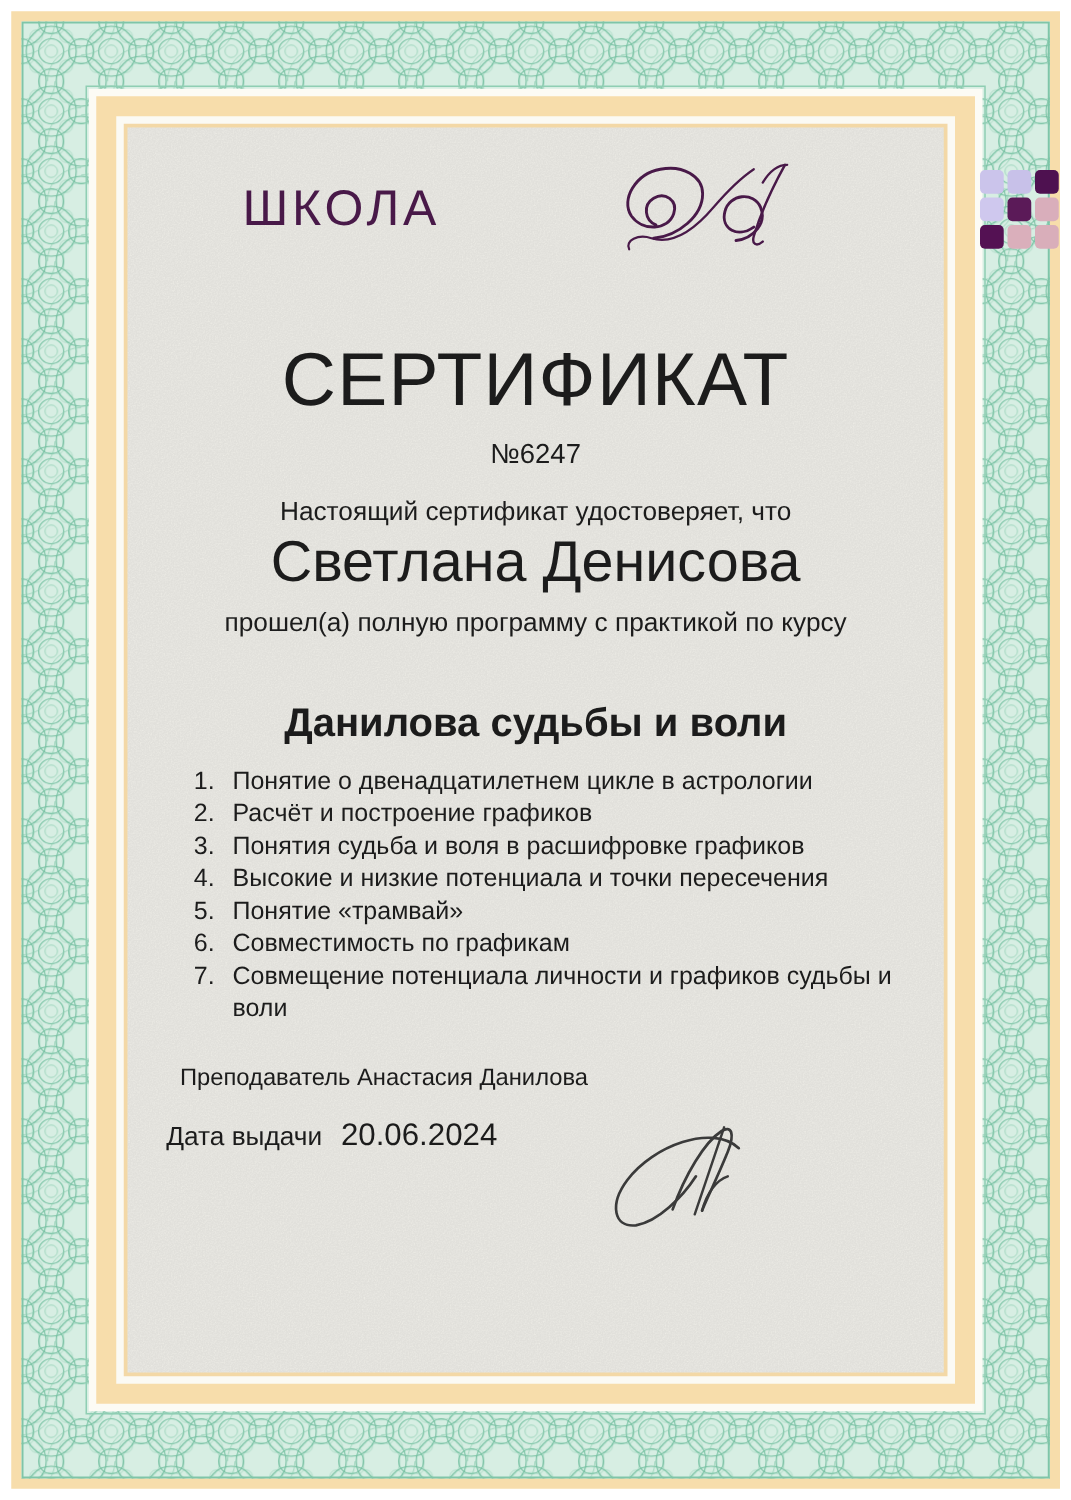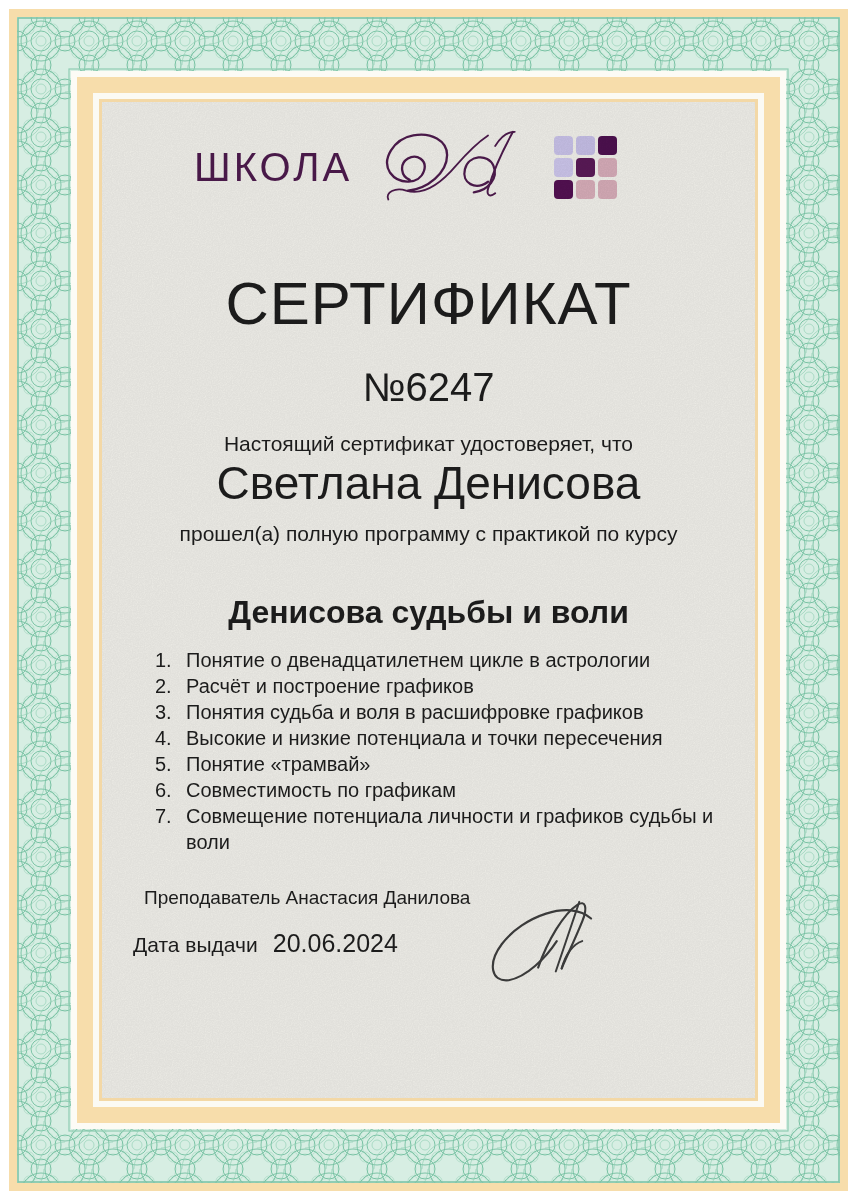--- a/index.html
+++ b/index.html
@@ -22,40 +22,40 @@
   .paper{
     position:absolute;inset:102px;
     background:var(--paper,#f4f3ed);
     box-sizing:border-box;
     padding-top:26px;
   }
   .grain{position:absolute;inset:0;pointer-events:none;opacity:.07;}
 
   
   .logo-row{
-    display:flex;align-items:center;justify-content:flex-start;
+    display:flex;align-items:center;justify-content:space-between;
     gap:31px;height:78px;
     transform:translateX(92px);
   }
   .logo-school{
     font-size:40px;letter-spacing:3px;
     color:var(--accent-purple,#4e1b4e);
     font-weight:400;line-height:1;
   }
   .logo-monogram{width:138px;height:86px;}
   .logo-grid{
     display:grid;grid-template-columns:repeat(3,19px);
     grid-auto-rows:19px;gap:3px;margin-left:2px;
   }
   .logo-grid .sq{border-radius:4px;}
 
   
   .c{text-align:center;}
   .title{font-size:60px;letter-spacing:1px;margin-top:66px;line-height:1.05;}
-  .number{font-size:40px;margin-top:31px;line-height:1.07;}
+  .number{font-size:22px;margin-top:16px;line-height:1.07;}
   .statement{font-size:21px;margin-top:22px;line-height:1.2;}
   .recipient{font-size:46px;margin-top:2px;line-height:1.1;}
   .completion{font-size:21px;margin-top:12px;line-height:1.2;}
   .course{font-size:32px;font-weight:bold;margin-top:48px;line-height:1.15;}
   .volume{font-size:21px;margin-top:58px;line-height:1.2;}
 
   
   .topics{margin:16px 38px 0 53px;font-size:20px;line-height:26px;}
   .topic-row{display:flex;}
   .topic-num{width:31px;flex:none;}
@@ -142,21 +142,21 @@
           <div class="sq" style="background: rgb(218, 175, 187);"></div>
           <div class="sq" style="background: rgb(217, 174, 186);"></div>
         </div>
     </div>
 
     <div class="c title">СЕРТИФИКАТ</div>
     <div class="c number">№6247</div>
     <div class="c statement">Настоящий сертификат удостоверяет, что</div>
     <div class="c recipient">Светлана Денисова</div>
     <div class="c completion">прошел(а) полную программу с практикой по курсу</div>
-    <div class="c course">Денисова судьбы и воли</div>
+    <div class="c course">Данилова судьбы и воли</div>
 
     <div class="topics">
       <div class="topic-row">
         <span class="topic-num">1.</span>
         <span class="topic-text">Понятие о двенадцатилетнем цикле в астрологии</span>
       </div>
       <div class="topic-row">
         <span class="topic-num">2.</span>
         <span class="topic-text">Расчёт и построение графиков</span>
       </div>

